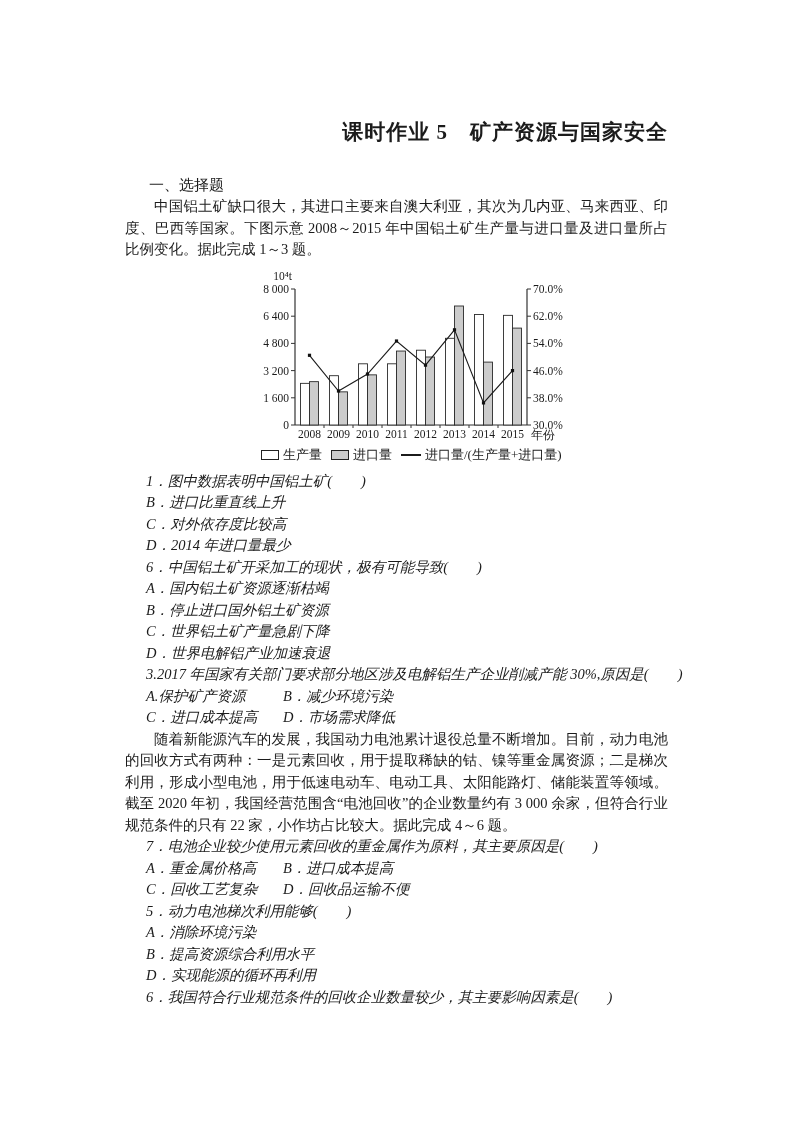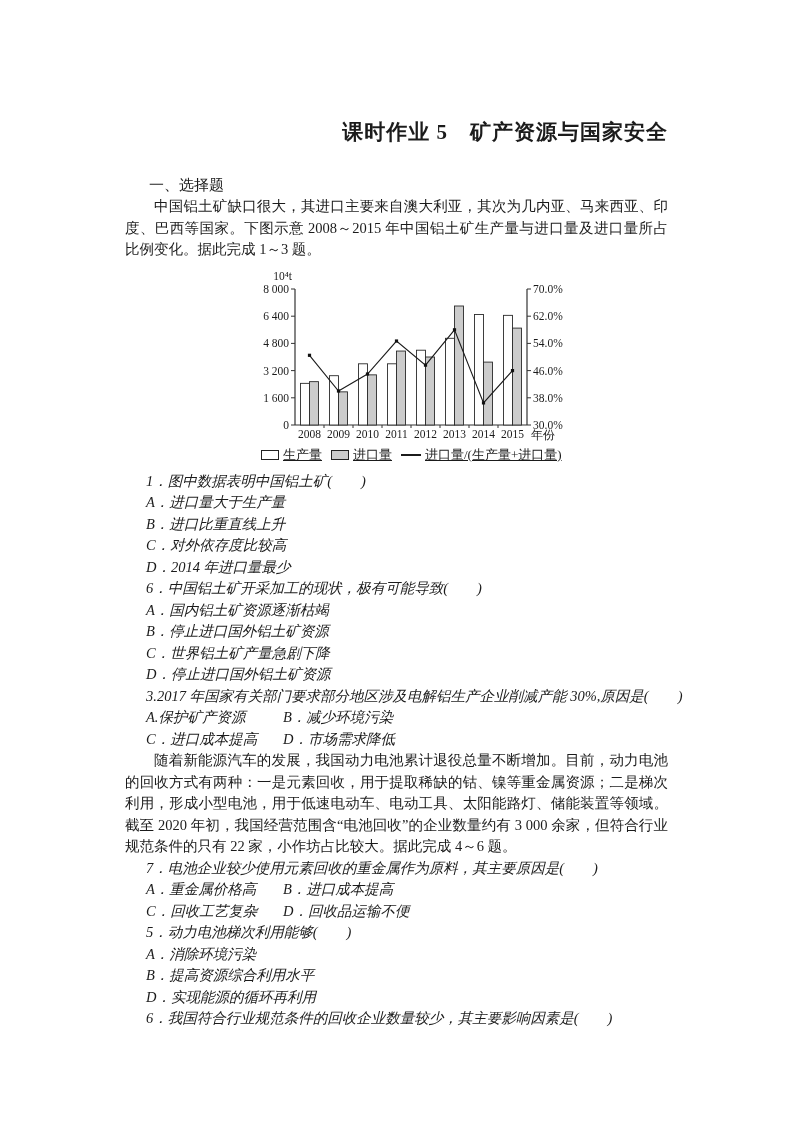--- a/index.html
+++ b/index.html
@@ -12,21 +12,21 @@
     font-size:21px;font-weight:bold;text-align:right;line-height:28px;
     margin:0 0 28px 0;letter-spacing:1px;
   }
   .section-heading{font-size:15px;font-weight:normal;line-height:22px;padding-left:24px;}
   .para{
     font-size:14.5px;line-height:21.5px;text-align:justify;text-indent:2em;margin:0;
   }
   .chart-wrap{margin:4px 0 7px 126px;width:345px;}
   .chart-wrap svg{display:block;}
   .chart-svg text{font-family:"Liberation Serif","DejaVu Serif",serif;fill:#1b1b1b;}
-  .legend{display:flex;align-items:center;font-size:13px;margin:1px 0 0 10px;white-space:nowrap;text-decoration:underline;}
+  .legend{display:flex;align-items:center;font-size:13px;margin:1px 0 0 10px;white-space:nowrap;}
   .legend .li{display:flex;align-items:center;margin-right:9px;}
   .sw{display:inline-block;width:18px;height:10px;border:1px solid #222;margin-right:4px;box-sizing:border-box;}
   .sw-white{background:#ffffff;}
   .sw-gray{background:#cccccc;}
   .line-mark{display:inline-block;width:20px;height:0;border-top:2px solid #1b1b1b;margin-right:4px;}
   .q-group{margin:0;font-style:italic;}
   .q-line{
     font-size:14.5px;line-height:21.5px;padding-left:21px;white-space:nowrap;
   }
   .opt-cell{display:inline-block;min-width:137px;}
@@ -122,29 +122,28 @@
       </span>
       <span class="li">
         <span class="line-mark"></span>
         <span>进口量/(生产量+进口量)</span>
       </span>
     </div>
   </div>
 
   <div class="q-group">
       <div class="q-line">1．图中数据表明中国铝土矿(　　)</div>
-      <div class="q-line"><span>A．进口量大于生产量</span></div>
       <div class="q-line"><span>B．进口比重直线上升</span></div>
       <div class="q-line"><span>C．对外依存度比较高</span></div>
       <div class="q-line"><span>D．2014 年进口量最少</span></div>
       <div class="q-line">6．中国铝土矿开采加工的现状，极有可能导致(　　)</div>
       <div class="q-line"><span>A．国内铝土矿资源逐渐枯竭</span></div>
       <div class="q-line"><span>B．停止进口国外铝土矿资源</span></div>
       <div class="q-line"><span>C．世界铝土矿产量急剧下降</span></div>
-      <div class="q-line"><span>D．停止进口国外铝土矿资源</span></div>
+      <div class="q-line"><span>D．世界电解铝产业加速衰退</span></div>
       <div class="q-line">3.2017 年国家有关部门要求部分地区涉及电解铝生产企业削减产能 30%,原因是(　　)</div>
       <div class="q-line"><span class="opt-cell">A.保护矿产资源</span><span>B．减少环境污染</span></div>
       <div class="q-line"><span class="opt-cell">C．进口成本提高</span><span>D．市场需求降低</span></div>
     </div>
   <p class="para">随着新能源汽车的发展，我国动力电池累计退役总量不断增加。目前，动力电池的回收方式有两种：一是元素回收，用于提取稀缺的钴、镍等重金属资源；二是梯次利用，形成小型电池，用于低速电动车、电动工具、太阳能路灯、储能装置等领域。截至 2020 年初，我国经营范围含“电池回收”的企业数量约有 3 000 余家，但符合行业规范条件的只有 22 家，小作坊占比较大。据此完成 4～6 题。</p>
   <div class="q-group">
       <div class="q-line">7．电池企业较少使用元素回收的重金属作为原料，其主要原因是(　　)</div>
       <div class="q-line"><span class="opt-cell">A．重金属价格高</span><span>B．进口成本提高</span></div>
       <div class="q-line"><span class="opt-cell">C．回收工艺复杂</span><span>D．回收品运输不便</span></div>
       <div class="q-line">5．动力电池梯次利用能够(　　)</div>

